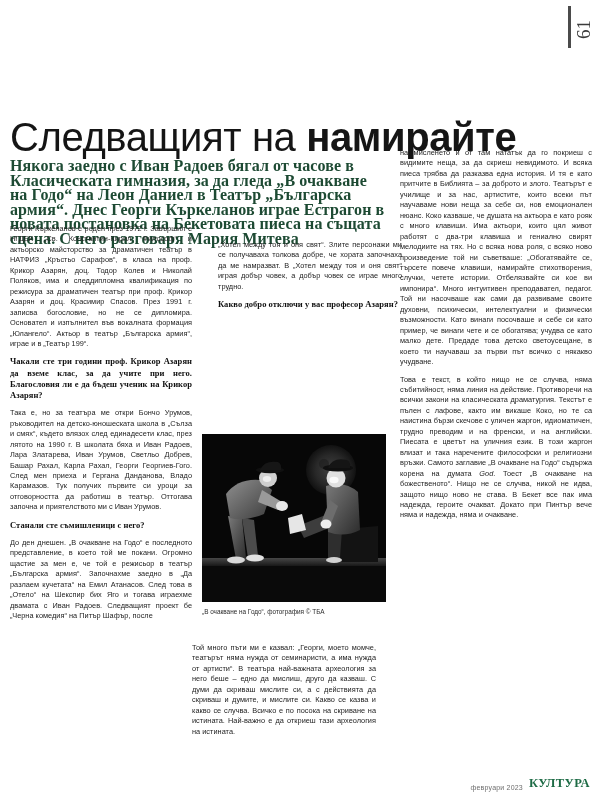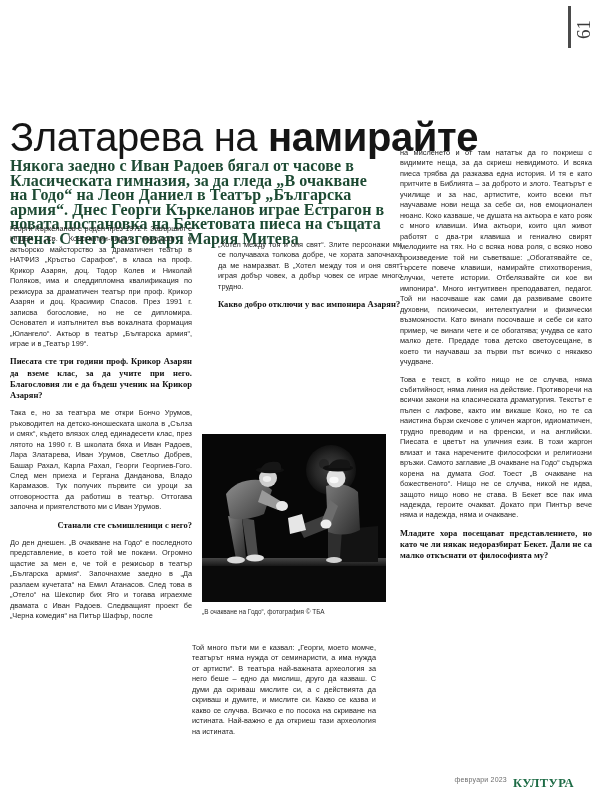--- a/index.html
+++ b/index.html
@@ -102,21 +102,21 @@
   .q {
     font-family: "Liberation Serif", serif;
     font-weight: 700;
     font-size: 8.5px;
     line-height: 11.2px;
     color: #111111;
     text-align: justify;
     margin: 0 0 7px 0;
     letter-spacing: 0.05px;
   }
-  .q.tight { text-align: right; }
+  .q.tight { text-align: left; }
 
   em.ital { font-style: italic; }
 
   
   .photo-wrap {
     position: absolute;
     left: 202px;
     top: 434px;
     width: 184px;
   }
@@ -132,24 +132,24 @@
     margin-top: 5px;
     font-family: "Liberation Sans", sans-serif;
     font-size: 6.4px;
     line-height: 9px;
     color: #2a2a2a;
   }
 
   
   .footer {
     position: absolute;
-    right: 26px;
+    right: 10px;
     bottom: 9px;
     display: flex;
-    align-items: flex-start;
+    align-items: flex-end;
     gap: 6px;
   }
   .footer-date {
     font-family: "Liberation Sans", sans-serif;
     font-size: 7px;
     color: #6d6d6d;
     letter-spacing: 0.2px;
   }
   .footer-brand {
     font-family: "Liberation Serif", serif;
@@ -163,36 +163,36 @@
 <body>
 
 <div class="page">
 
   <div class="folio">
     <span class="folio-rule"></span>
     <span class="folio-num">61</span>
   </div>
 
   <h1 class="headline">
-    <span class="thin">Златарева на </span><span class="bold">намирайте</span>
+    <span class="thin">Следващият на </span><span class="bold">намирайте</span>
   </h1>
 
   <div class="lead">Някога заедно с Иван Радоев бягал от часове в Класическата гимназия, за да гледа „В очакване на Годо“ на Леон Даниел в Театър „Българска армия“. Днес Георги Къркеланов играе Естрагон в новата постановка на Бекетовата пиеса на същата сцена. С него разговаря Мария Митева</div>
 
   <div class="col col-1">
     <p>Георги Къркеланов е роден през 1972 г. Завършил е НГДЕК „Св. Константин-Кирил Философ“ и актьорско майсторство за драматичен театър в НАТФИЗ „Кръстьо Сарафов“, в класа на проф. Крикор Азарян, доц. Тодор Колев и Николай Поляков, има и следдипломна квалификация по режисура за драматичен театър при проф. Крикор Азарян и доц. Красимир Спасов. През 1991 г. записва богословие, но не се дипломира. Основател и изпълнител във вокалната формация „Юлангело“. Актьор в театър „Българска армия“, играе и в „Театър 199“.</p>
-    <p class="q">Пиесата сте три години проф. Крикор Азарян да вземе клас, за да учите при него. Благословия ли е да бъдеш ученик на Крикор Азарян?</p>
+    <p class="q">Чакали сте три години проф. Крикор Азарян да вземе клас, за да учите при него. Благословия ли е да бъдеш ученик на Крикор Азарян?</p>
     <p>Така е, но за театъра ме откри Бончо Урумов, ръководител на детско-юношеската школа в „Сълза и смях“, където влязох след единадесети клас, през лятото на 1990 г. В школата бяха и Иван Радоев, Лара Златарева, Иван Урумов, Светльо Добрев, Башар Рахал, Карла Рахал, Георги Георгиев-Гого. След мен приеха и Гергана Данданова, Владо Карамазов. Тук получих първите си уроци за отговорността да работиш в театър. Оттогава започна и приятелството ми с Иван Урумов.</p>
     <p class="q tight">Станали сте съмишленици с него?</p>
     <p>До ден днешен. „В очакване на Годо“ е последното представление, в което той ме покани. Огромно щастие за мен е, че той е режисьор в театър „Българска армия“. Започнахме заедно в „Да разлаем кучетата“ на Емил Атанасов. След това в „Отело“ на Шекспир бих Яго и тогава играехме двамата с Иван Радоев. Следващият проект бе „Черна комедия“ на Питър Шафър, после</p>
   </div>
 
   <div class="col col-2">
     <p>„Хотел между тоя и оня свят“. Злите персонажи ми се получаваха толкова добре, че хората започнаха да ме намразват. В „Хотел между тоя и оня свят“ играя добър човек, а добър човек се играе много трудно.</p>
-    <p class="q">Какво добро отключи у вас импонира Азарян?</p>
+    <p class="q">Какво добро отключи у вас професор Азарян?</p>
   </div>
 
   <figure class="photo-wrap" style="margin:0;">
     <div class="photo">
       <svg viewBox="0 0 184 168" preserveAspectRatio="xMidYMid slice" aria-hidden="true">
         <defs>
           <radialGradient id="moonG" cx="50%" cy="50%" r="50%">
             <stop offset="0%" stop-color="#4a4a4a"></stop>
             <stop offset="62%" stop-color="#2e2e2e"></stop>
             <stop offset="100%" stop-color="#131313"></stop>
@@ -266,21 +266,20 @@
     <figcaption class="caption">„В очакване на Годо“, фотография © ТБА</figcaption>
   </figure>
 
   <div class="col" style="left:192px; width:184px; top:643px;">
     <p>Той много пъти ми е казвал: „Георги, моето момче, театърът няма нужда от семинаристи, а има нужда от артисти“. В театъра най-важната археология за него беше – едно да мислиш, друго да казваш. С думи да скриваш мислите си, а с действията да скриваш и думите, и мислите си. Какво се казва и какво се случва. Всичко е по посока на скриване на истината. Най-важно е да откриеш тази археология на истината.</p>
   </div>
 
   <div class="col col-3">
     <p>на мисленето и от там нататък да го покриеш с видимите неща, за да скриеш невидимото. И всяка пиеса трябва да разказва една история. И тя е като притчите в Библията – за доброто и злото. Театърът е училище и за нас, артистите, които всеки път научаваме нови неща за себе си, нов емоционален нюанс. Коко казваше, че душата на актьора е като рояк с много клавиши. Има актьори, които цял живот работят с два-три клавиша и гениално свирят мелодиите на тях. Но с всяка нова роля, с всяко ново произведение той ни съветваше: „Обогатявайте се, търсете повече клавиши, намирайте стихотворения, случки, четете истории. Отбелязвайте си кое ви импонира“. Много интуитивен преподавател, педагог. Той ни насочваше как сами да развиваме своите духовни, психически, интелектуални и физически възможности. Като винаги посочваше и себе си като пример, че винаги чете и се обогатява; учудва се като малко дете. Предаде това детско светоусещане, в което ти научаваш за първи път всичко с някакво учудване.</p>
     <p><span>Това е текст, в който нищо не се случва, няма събитийност, няма линия на действие. Противоречи на всички закони на класическата драматургия. Текстът е пълен с лафове, както им викаше Коко, но те са наистина бързи скечове с уличен жаргон, идиоматичен, трудно преводим и на френски, и на английски. Пиесата е цветът на уличния език. В този жаргон влизат и така наречените философски и религиозни връзки. Самото заглавие „В очакване на Годо“ съдържа корена на думата </span><em class="ital">God</em><span>. Тоест „В очакване на божественото“. Нищо не се случва, никой не идва, защото нищо ново не става. В Бекет все пак има надежда, героите очакват. Докато при Пинтър вече няма и надежда, няма и очакване.</span></p>
-    <p class="q">Младите хора посещават представлението, но като че ли някак недоразбират Бекет. Дали не са малко откъснати от философията му?</p>
   </div>
 
   <div class="footer">
     <span class="footer-date">февруари 2023</span>
     <span class="footer-brand">КУЛТУРА</span>
   </div>
 
 </div>
 
 </body></html>

